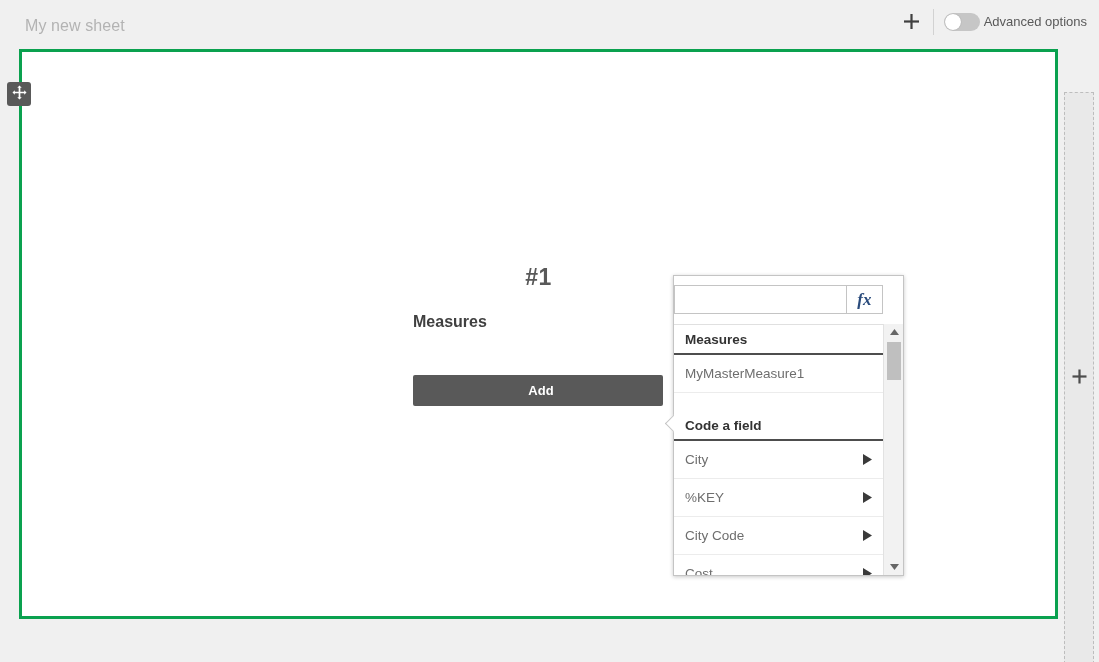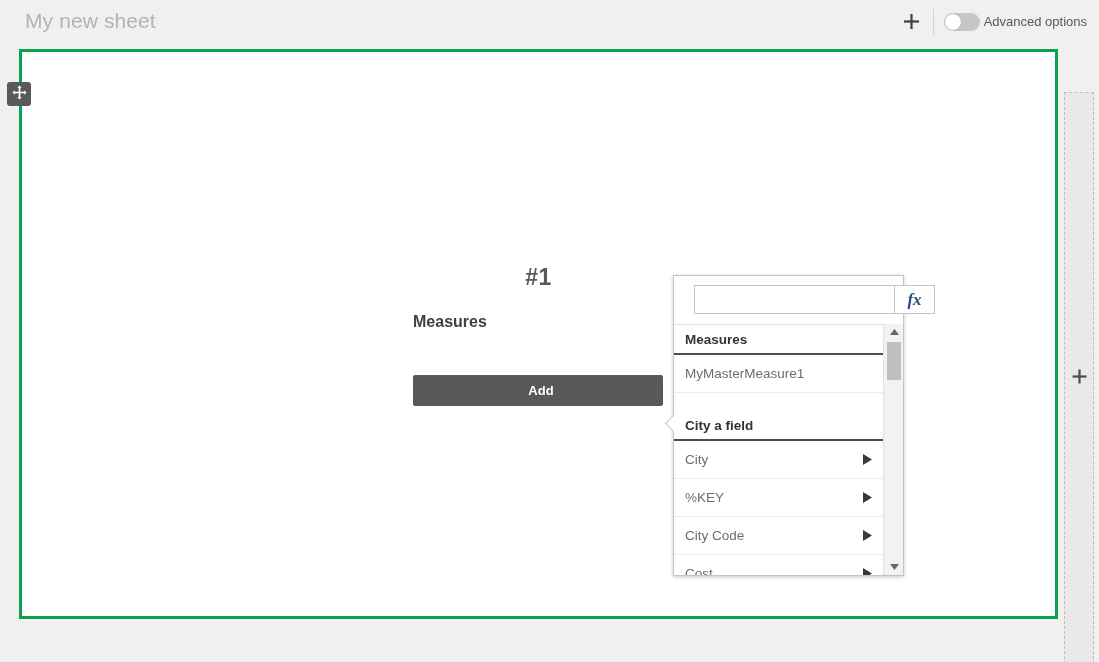--- a/index.html
+++ b/index.html
@@ -12,22 +12,22 @@
     -webkit-font-smoothing: antialiased;
   }
 
   
   #topbar {
     position: absolute; left: 0; top: 0;
     width: 1099px; height: 43px;
     background: #f0f0f0;
   }
   #sheet-title {
-    position: absolute; left: 25px; top: 9px;
-    font-size: 21px; color: #b3b3b3; font-weight: 400;
+    position: absolute; left: 25px; top: 17px;
+    font-size: 16px; color: #b3b3b3; font-weight: 400;
     letter-spacing: .1px; white-space: nowrap;
   }
   #topbar-right {
     position: absolute; right: 12px; top: 0;
     height: 43px; display: flex; align-items: center; gap: 0;
   }
   #add-sheet-object-btn {
     width: 34px; height: 34px;
     display: flex; align-items: center; justify-content: center;
     cursor: pointer;
@@ -122,22 +122,22 @@
   #popover-pointer::before {
     content: ""; position: absolute;
     left: 4px; top: 4px; width: 14px; height: 14px;
     background: #ffffff;
     border-left: 1px solid #c4c4c4;
     border-bottom: 1px solid #c4c4c4;
     transform: rotate(45deg);
   }
 
   #popover-search-row {
-    position: absolute; left: 20px; top: 9px;
-    width: 241px; height: 29px;
+    position: absolute; left: 0; top: 9px;
+    width: 209px; height: 29px;
     display: flex;
   }
   #measure-search-input {
     flex: 1 1 auto; height: 29px;
     border: 1px solid #c4c4c4; border-right: none;
     background: #fff; outline: none;
     font-family: "Liberation Sans", sans-serif;
     font-size: 13px; color: #404040;
     padding: 0 6px; min-width: 0;
   }
@@ -259,21 +259,21 @@
     </div>
 
     <div id="popover-list-wrap">
       <div id="popover-list">
           <div class="list-section-header">Measures</div>
           <div class="list-item">
             <span class="li-label">MyMasterMeasure1</span>
             <span class="li-arrow"></span>
           </div>
           <div class="spacer-row"></div>
-          <div class="list-section-header">City a field</div>
+          <div class="list-section-header">Code a field</div>
           <div class="list-item">
             <span class="li-label">City</span>
             <span class="li-arrow">
               <svg width="9" height="11" viewBox="0 0 9 11">
                 <path d="M0 0 L9 5.5 L0 11 Z" fill="#3a3a3a"></path>
               </svg>
             </span>
           </div>
           <div class="list-item">
             <span class="li-label">%KEY</span>

